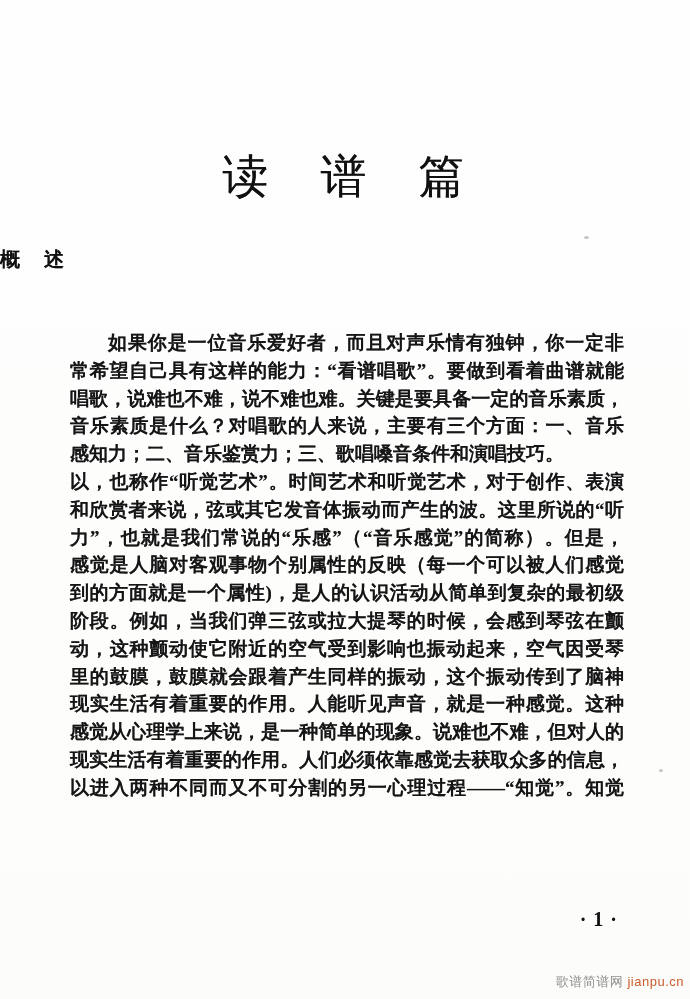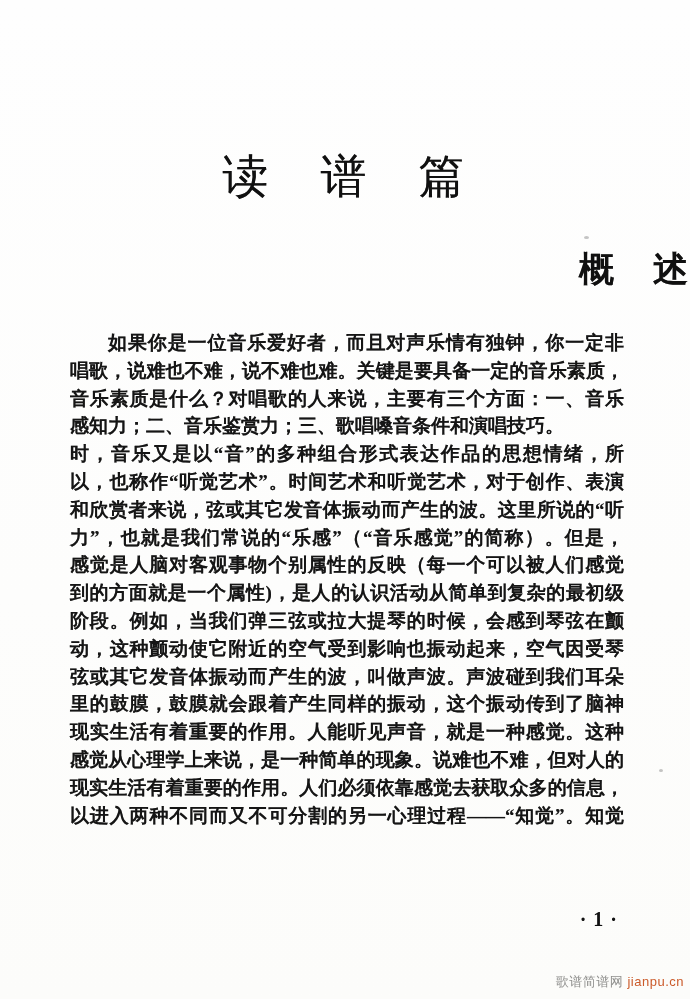--- a/index.html
+++ b/index.html
@@ -23,22 +23,22 @@
     font-size: 46px;
     font-weight: normal;
     letter-spacing: 3px;
     color: #101010;
     text-shadow: 0 0 0.5px rgba(0,0,0,0.55);
   }
   .section-title {
     position: absolute;
     top: 246px; left: 0; width: 100%;
     margin: 0;
-    text-align: right;
-    font-size: 35px;
+    text-align: left;
+    font-size: 20px;
     font-weight: bold;
     letter-spacing: 2px;
     color: #101010;
     text-shadow: 0 0 0.4px rgba(0,0,0,0.5);
   }
   .body-text {
     position: absolute;
     top: 329px; left: 70px; width: 554px;
   }
   .line {
@@ -82,33 +82,32 @@
 <body>
 
 <div class="page">
 
   <h1 class="chapter-title">读　谱　篇</h1>
 
   <h2 class="section-title">概　述</h2>
 
   <div class="body-text">
     <p class="line indent">如果你是一位音乐爱好者，而且对声乐情有独钟，你一定非</p>
+    <p class="line">常希望自己具有这样的能力：“看谱唱歌”。要做到看着曲谱就能</p>
     <p class="line">唱歌，说难也不难，说不难也难。关键是要具备一定的音乐素质，</p>
     <p class="line">音乐素质是什么？对唱歌的人来说，主要有三个方面：一、音乐</p>
     <p class="line para-end">感知力；二、音乐鉴赏力；三、歌唱嗓音条件和演唱技巧。</p>
 
-    <p class="line">时，音乐又是以“音”的多种组合形式表达作品的思想情绪，所</p>
     <p class="line">以，也称作“听觉艺术”。时间艺术和听觉艺术，对于创作、表演</p>
     <p class="line">和欣赏者来说，弦或其它发音体振动而产生的波。这里所说的“听</p>
     <p class="line">力”，也就是我们常说的“乐感”（“音乐感觉”的简称）。但是，</p>
     <p class="line">感觉是人脑对客观事物个别属性的反映（每一个可以被人们感觉</p>
     <p class="line">到的方面就是一个属性)，是人的认识活动从简单到复杂的最初级</p>
     <p class="line">阶段。例如，当我们弹三弦或拉大提琴的时候，会感到琴弦在颤</p>
     <p class="line">动，这种颤动使它附近的空气受到影响也振动起来，空气因受琴</p>
-    <p class="line">弦或其它发音体振动而产生的波，叫做声波。声波碰到我们耳朵</p>
     <p class="line">里的鼓膜，鼓膜就会跟着产生同样的振动，这个振动传到了脑神</p>
     <p class="line">现实生活有着重要的作用。人能听见声音，就是一种感觉。这种</p>
     <p class="line">感觉从心理学上来说，是一种简单的现象。说难也不难，但对人的</p>
     <p class="line">现实生活有着重要的作用。人们必须依靠感觉去获取众多的信息，</p>
     <p class="line">以进入两种不同而又不可分割的另一心理过程——“知觉”。知觉</p>
   </div>
 
   <div class="page-number">·1·</div>
 
   <div class="watermark">

